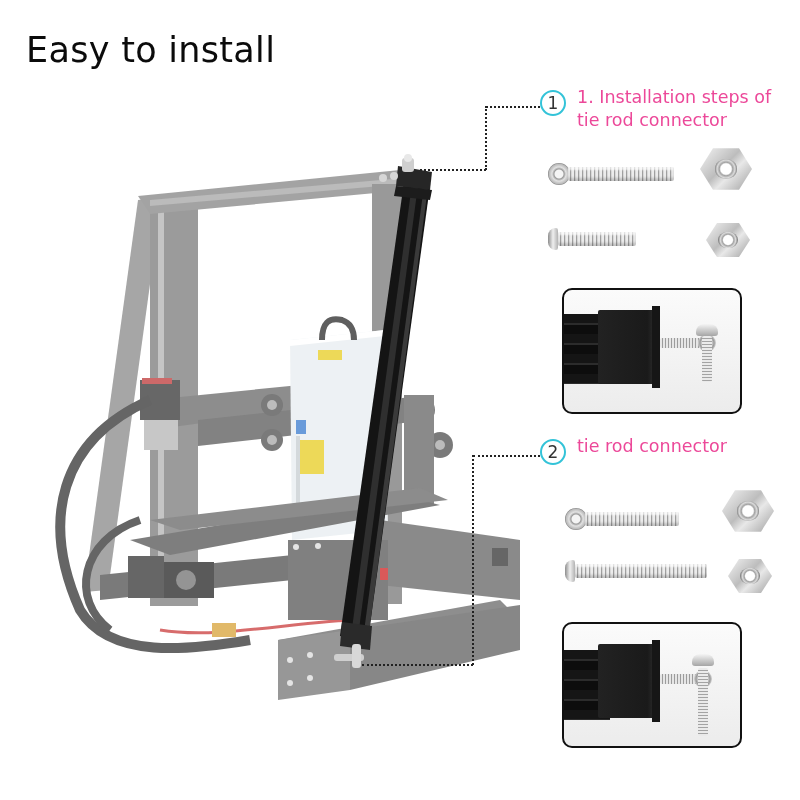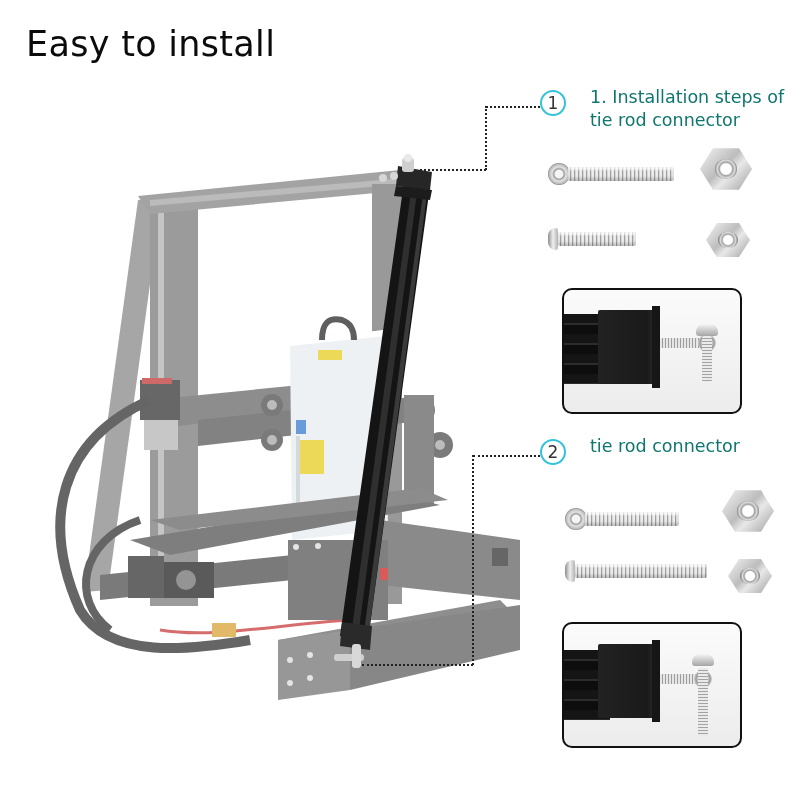--- a/index.html
+++ b/index.html
@@ -1,22 +1,22 @@
 <!DOCTYPE html>
 <html><head>
 <meta charset="utf-8">
 <style>
   html, body { margin: 0; padding: 0; background: #ffffff; }
   body { width: 800px; height: 800px; position: relative; overflow: hidden; font-family: "DejaVu Sans", sans-serif; color: #111; }
 
-  .page-title { position: absolute; left: 26px; top: 24px; font-size: 35px; font-weight: 400; letter-spacing: 0.3px; color: #0b0b0b; }
+  .page-title { position: absolute; left: 26px; top: 30px; font-size: 35px; font-weight: 400; letter-spacing: 0.3px; color: #0b0b0b; }
 
   .step-header { position: absolute; left: 540px; display: flex; align-items: flex-start; }
   .step-badge { width: 26px; height: 26px; border: 2px solid #33c3d8; border-radius: 50%; box-sizing: border-box; display: flex; align-items: center; justify-content: center; font-size: 17px; color: #333; background: #fff; margin-top: 4px; }
-  .step-text { margin-left: 24px; font-size: 17.5px; line-height: 23px; color: #0f766e; }
+  .step-text { margin-left: 11px; font-size: 17.5px; line-height: 23px; color: #ec4899; }
 
   .leader { position: absolute; border-color: #222; border-style: dotted; border-width: 0; }
 
   
   .hardware { position: absolute; }
   .eyebolt { position: absolute; height: 14px; }
   .eyebolt .eye { position: absolute; left: 0; top: -4px; width: 22px; height: 22px; border-radius: 50%; background: radial-gradient(circle at 50% 50%, #f4f4f4 0 4px, #9a9a9a 5px, #e2e2e2 7px, #b9b9b9 10px, #7c7c7c 11px); }
   .thread { position: absolute; top: 0; height: 14px; border-radius: 2px; background: repeating-linear-gradient(90deg, #ececec 0 2px, #9f9f9f 2px 3px, #d8d8d8 3px 4px); box-shadow: inset 0 -3px 3px rgba(0,0,0,0.18), inset 0 3px 2px rgba(255,255,255,0.7); }
   .screw { position: absolute; height: 14px; }
   .screw .head { position: absolute; left: 0; top: -4px; width: 10px; height: 22px; border-radius: 10px 3px 3px 10px; background: linear-gradient(90deg, #8d8d8d, #efefef 50%, #b3b3b3); }

